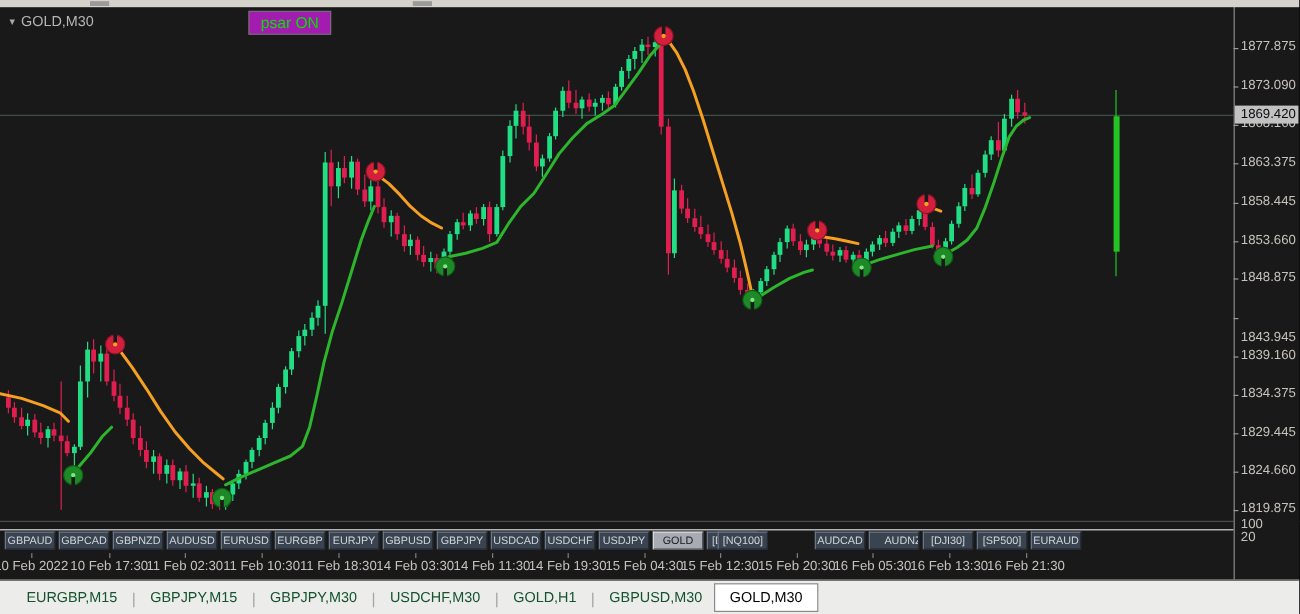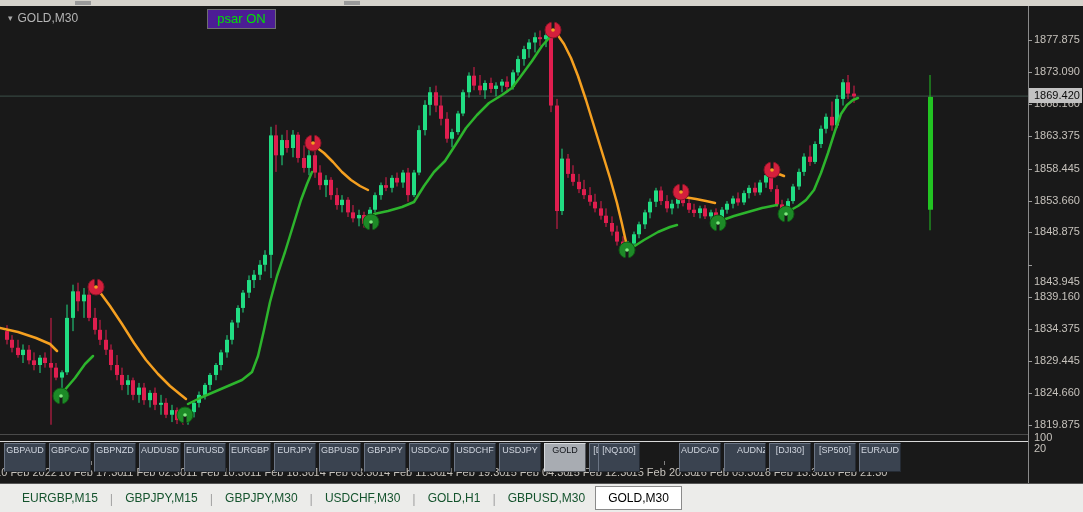--- a/index.html
+++ b/index.html
@@ -3,33 +3,33 @@
 <meta charset="utf-8">
 <style>
   html,body{margin:0;padding:0;background:#000;}
   *{box-sizing:border-box;font-family:"Liberation Sans",sans-serif;}
   .screen{position:relative;width:1083px;height:512px;background:#191919;overflow:hidden;}
   .top-strip{position:absolute;left:0;top:0;width:1083px;height:6px;background:#d5d2cb;z-index:30;}
   .top-strip .mark{position:absolute;top:1px;height:4px;background:#9a9a9a;}
   #chart-svg{position:absolute;left:0;top:0;width:1028px;height:441px;z-index:5;}
   .symbol-label{position:absolute;left:8px;top:11px;color:#b5b5b5;font-size:12px;z-index:10;display:flex;align-items:center;gap:5px;}
   .symbol-label .tri{font-size:9px;color:#a8a8a8;}
-  .psar-btn{position:absolute;left:207px;top:9px;width:69px;height:20px;background:#4c1d95;border:1px solid #6f6f6f;
+  .psar-btn{position:absolute;left:207px;top:9px;width:69px;height:20px;background:#a21caf;border:1px solid #6f6f6f;
     color:#00e400;font-size:13px;text-align:center;line-height:18px;z-index:10;cursor:pointer;}
   .price-axis{position:absolute;left:1028px;top:0;width:55px;height:483px;background:#191919;border-left:1px solid #8a8a8a;z-index:8;}
   .ptick{position:absolute;left:1034px;color:#c6c2bc;font-size:11px;z-index:9;white-space:nowrap;}
   .ptick-dash{position:absolute;left:1028px;width:4px;height:1px;background:#9a9a9a;z-index:9;}
   .price-tag{position:absolute;left:1029px;width:53px;height:15px;background:#c2c2c2;color:#0b0b0b;
     font-size:11px;line-height:15px;padding-left:5px;z-index:10;}
   .sub-scale{position:absolute;left:1034px;color:#c6c2bc;font-size:11px;z-index:9;}
   .divider{position:absolute;left:0;top:434px;width:1083px;height:1px;background:#4a4a4a;z-index:6;}
   .subframe-top{position:absolute;left:0;top:441px;width:1030px;height:1px;background:#d9d9d9;z-index:7;}
   .subframe-right{position:absolute;left:1029px;top:441px;width:1px;height:20px;background:#d9d9d9;z-index:7;}
   .symbols-bar{position:absolute;left:0;top:443px;width:1028px;height:17px;z-index:12;}
-  .sym-btn{position:absolute;top:0;width:42px;height:29px;background:#3a4350;color:#d0d5de;font-size:9px;
+  .sym-btn{position:absolute;top:0;width:42px;height:15px;background:#3a4350;color:#d0d5de;font-size:9px;
     text-align:center;line-height:13px;border:1px solid;border-color:#6b7585 #252b34 #252b34 #6b7585;cursor:pointer;white-space:nowrap;overflow:hidden;}
   .sym-btn.active{background:#a8acb2;color:#14171c;border-color:#d6d9dd #52565c #52565c #d6d9dd;}
   .time-axis{position:absolute;left:0;top:461px;width:1028px;height:21px;z-index:8;}
   .ttick{position:absolute;top:5px;color:#c6c2bc;font-size:11px;white-space:nowrap;transform:translateX(-50%);}
   .ttick-dash{position:absolute;top:0;width:1px;height:4px;background:#808080;}
   .tab-bar{position:absolute;left:0;top:483px;width:1083px;height:29px;background:#ececea;border-top:1px solid #555;
     z-index:15;display:flex;align-items:center;padding-left:12px;}
   .tab{color:#14532d;font-size:12px;padding:4px 10px;cursor:pointer;white-space:nowrap;}
   .tab.active{background:#ffffff;border:1px solid #8a8a8a;color:#000;padding:4px 12px;}
   .tab-sep{color:#a5a5a5;font-size:13px;padding:0 2px;}

